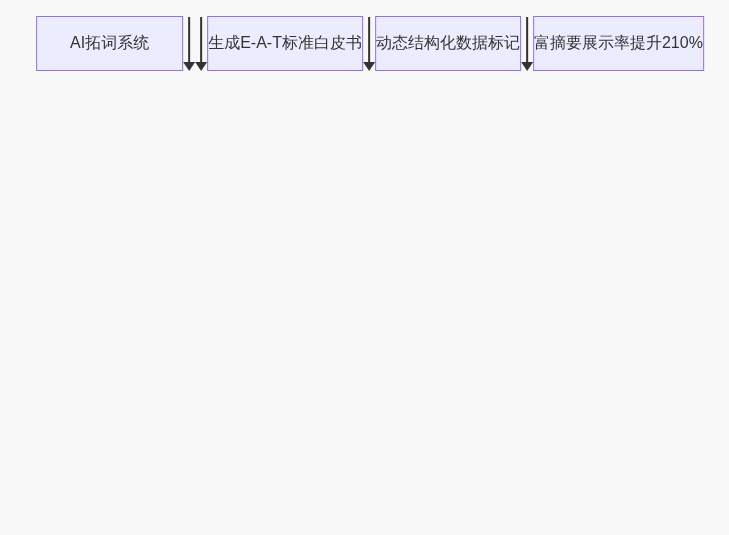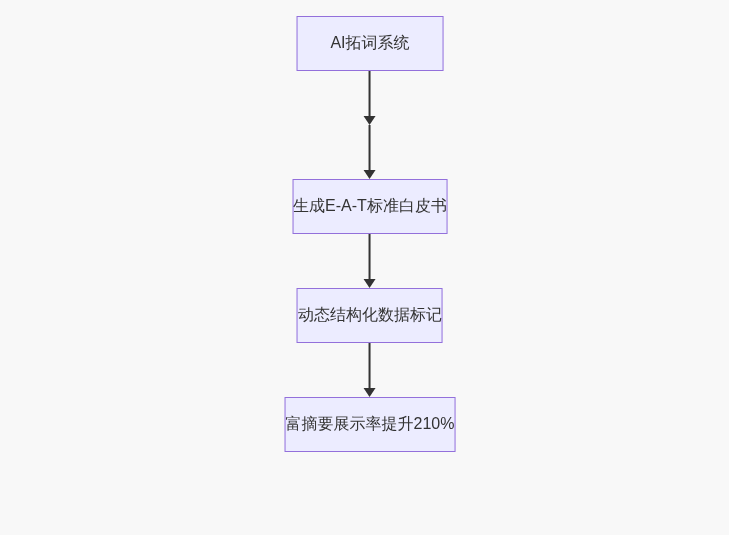--- a/index.html
+++ b/index.html
@@ -18,21 +18,21 @@
     width: 729px;
     height: 535px;
   }
 
   .flow {
     position: absolute;
     left: 370px;
     top: 16px;
     transform: translateX(-50%);
     display: flex;
-    flex-direction: column;
+    flex-direction: row;
     align-items: center;
   }
 
   .node {
     height: 55px;
     background: #ececff;
     border: 1px solid #9370db;
     display: flex;
     align-items: center;
     justify-content: center;

